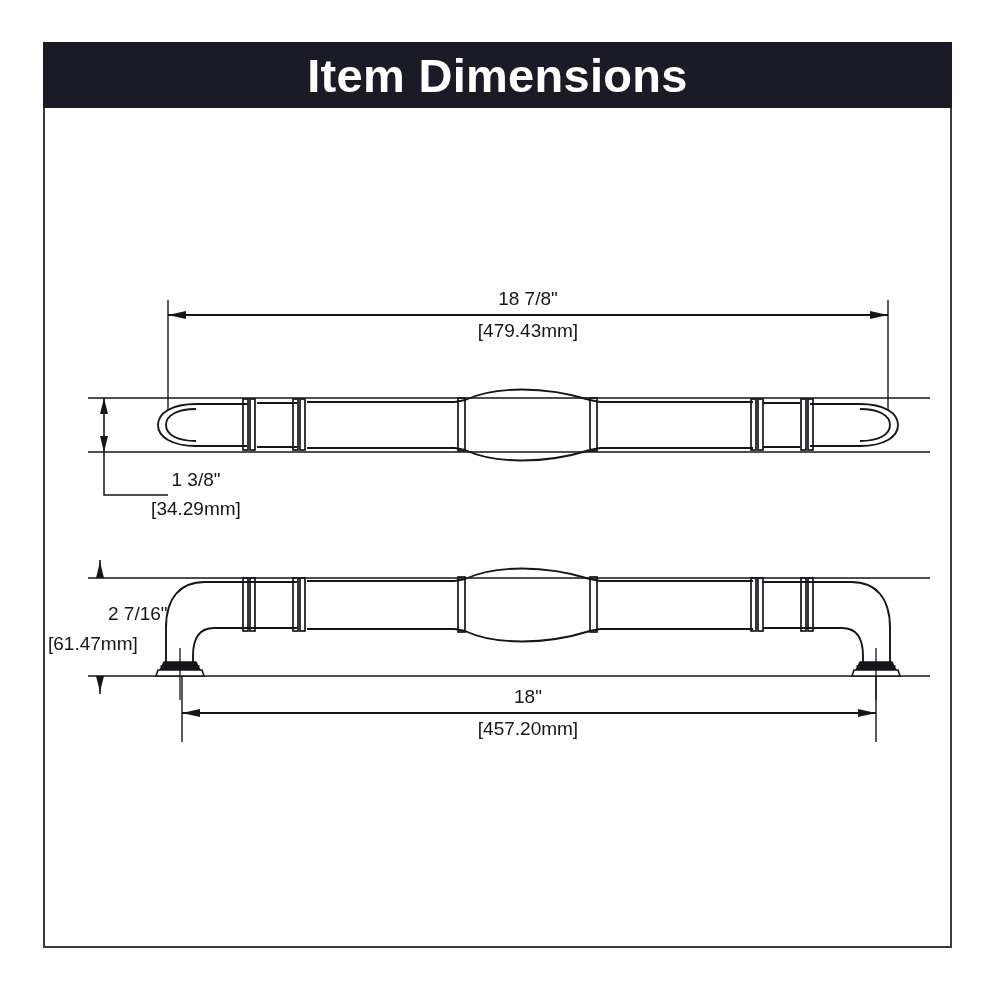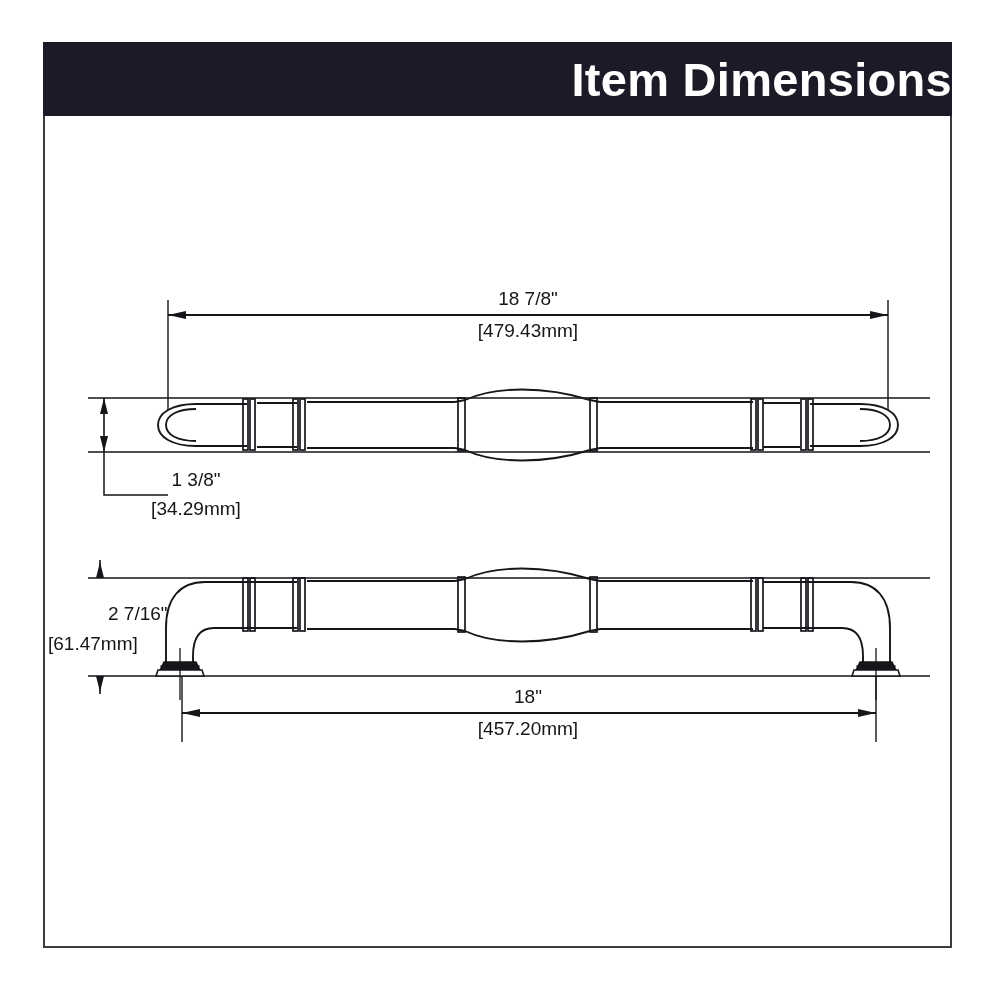--- a/index.html
+++ b/index.html
@@ -26,25 +26,25 @@
     width: 909px;
     height: 906px;
     border: 2px solid #3a3a3f;
     box-sizing: border-box;
   }
   .header-band {
     position: absolute;
     left: 43px;
     top: 42px;
     width: 909px;
-    height: 74px;
+    height: 66px;
     background: #1b1b27;
     display: flex;
     align-items: center;
-    justify-content: flex-end;
+    justify-content: center;
     box-sizing: border-box;
   }
   .header-title {
     color: #ffffff;
     font-size: 47px;
     font-weight: bold;
     letter-spacing: 0.3px;
     font-family: "Liberation Sans", sans-serif;
     line-height: 1;
   }

